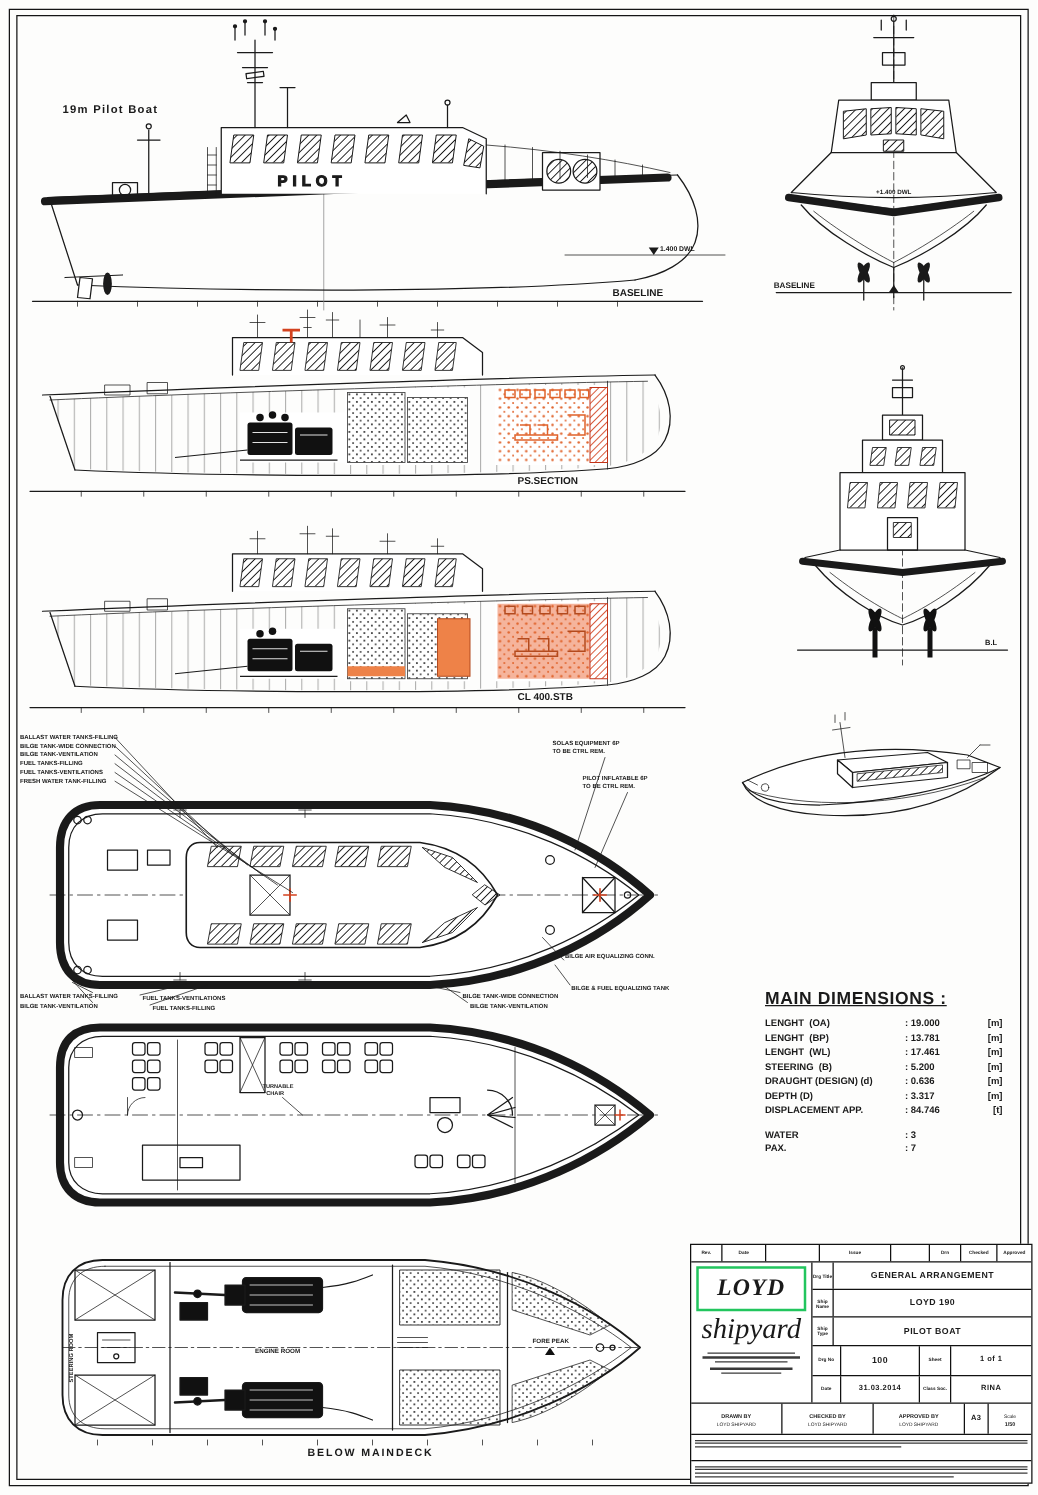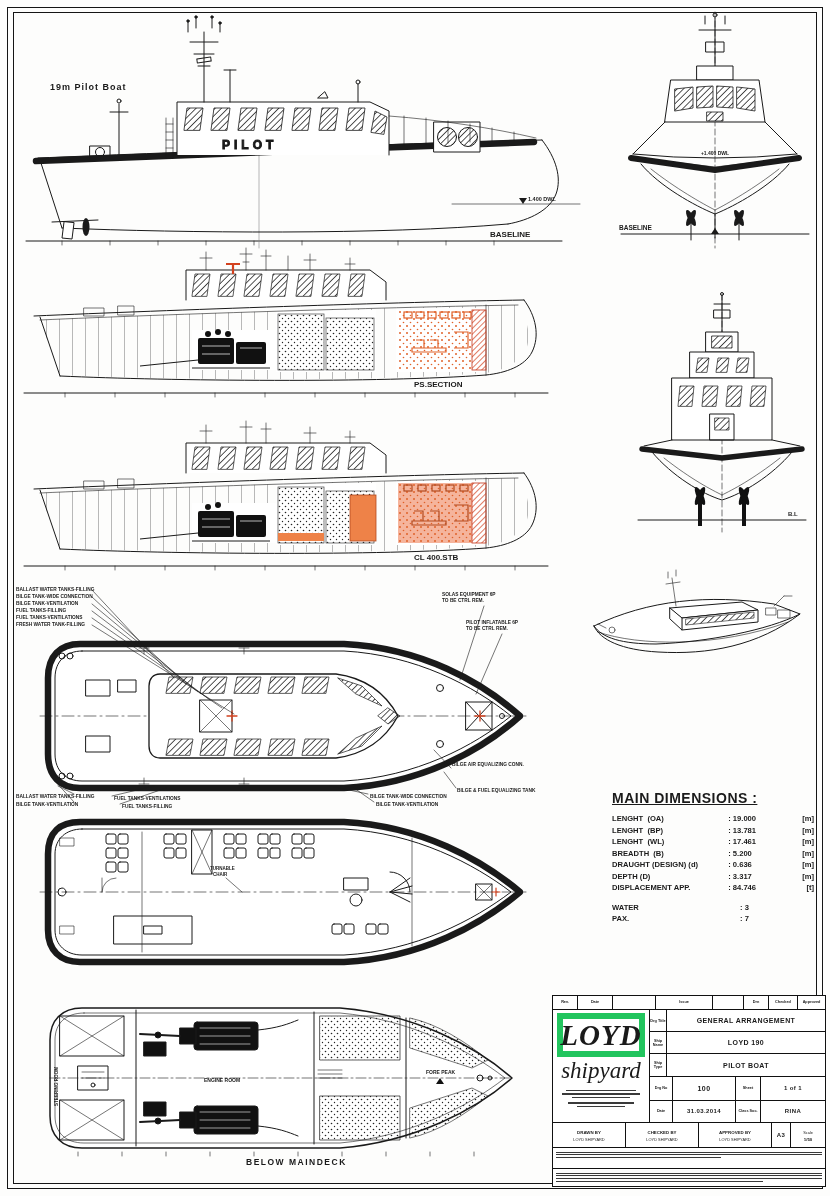--- a/index.html
+++ b/index.html
@@ -9,34 +9,34 @@
   .frame-inner{position:absolute;left:13px;top:12px;right:13px;bottom:12px;border:0.8px solid #151515;}
   .abs{position:absolute;}
   svg{display:block;overflow:visible;}
   svg text{font-family:"Liberation Sans",sans-serif;fill:#1a1a1a;}
   .ln{stroke:#1a1a1a;fill:none;stroke-width:1;stroke-linecap:round;stroke-linejoin:round;}
   .thin{stroke-width:0.6;}
   .note{font-weight:bold;font-size:9px;letter-spacing:1px;}
   
   .dims{font-weight:bold;}
   .dims-title{font-size:14px;font-weight:bold;text-decoration:underline;letter-spacing:0.5px;margin-bottom:7px;}
-  .dim-row{display:flex;font-size:7.6px;line-height:11.5px;gap:16px;}
+  .dim-row{display:flex;font-size:7.6px;line-height:11.5px;}
   .dl{width:112px;white-space:pre;}
   .dv{width:52px;white-space:pre;}
   .du{width:26px;text-align:right;white-space:pre;}
   
   .tb{border:1.6px solid #111;background:#fff;font-size:5px;}
   .tb .row{display:flex;border-bottom:1px solid #111;}
   .tb .cell{border-right:1px solid #111;display:flex;align-items:center;justify-content:center;
             overflow:hidden;text-align:center;}
   .tb .cell:last-child{border-right:none;}
   .lbl-sm{font-size:3.8px;line-height:4.2px;font-weight:bold;}
   .val{font-weight:bold;font-size:7px;letter-spacing:0.4px;}
-  .loydbox{margin:3px 4px 0 4px;border:6px solid #22c55e;height:32px;display:flex;align-items:center;justify-content:center;
-           font-family:"Liberation Serif",serif;font-weight:bold;font-size:29px;letter-spacing:1px;font-style:italic;}
+  .loydbox{margin:3px 4px 0 4px;border:2px solid #22c55e;height:32px;display:flex;align-items:center;justify-content:center;
+           font-family:"Liberation Serif",serif;font-weight:bold;font-size:19px;letter-spacing:1px;font-style:italic;}
   .shipyard{height:28px;display:flex;align-items:center;justify-content:center;
             font-family:"Liberation Serif",serif;font-style:italic;font-size:23px;}
   .tline{height:1.4px;background:#3a3a3a;margin:1.6px 0;}
   .sig{flex-direction:column;gap:2px;padding-top:2px;}
   .sig .s1{font-size:4.4px;font-weight:bold;}
   .sig .s2{font-size:3.9px;}
   .fineprint{padding:2px 3px;}
 </style>
 </head>
 <body>
@@ -491,21 +491,21 @@
         <span class="dl">LENGHT  (BP)</span>
         <span class="dv">: 13.781</span>
         <span class="du">[m]</span>
       </div>
     <div class="dim-row">
         <span class="dl">LENGHT  (WL)</span>
         <span class="dv">: 17.461</span>
         <span class="du">[m]</span>
       </div>
     <div class="dim-row">
-        <span class="dl">BREADTH  (B)</span>
+        <span class="dl">STEERING  (B)</span>
         <span class="dv">: 5.200</span>
         <span class="du">[m]</span>
       </div>
     <div class="dim-row">
         <span class="dl">DRAUGHT (DESIGN) (d)</span>
         <span class="dv">: 0.636</span>
         <span class="du">[m]</span>
       </div>
     <div class="dim-row">
         <span class="dl">DEPTH (D)</span>

